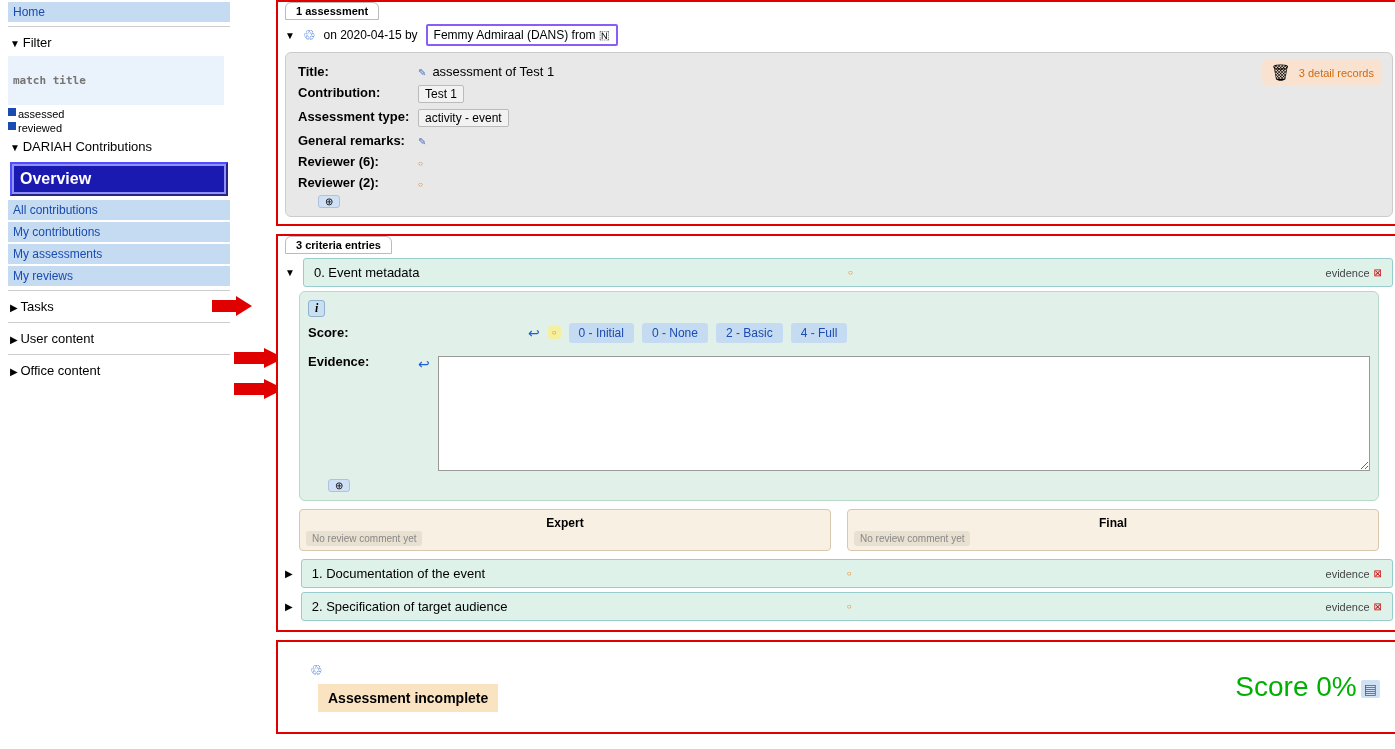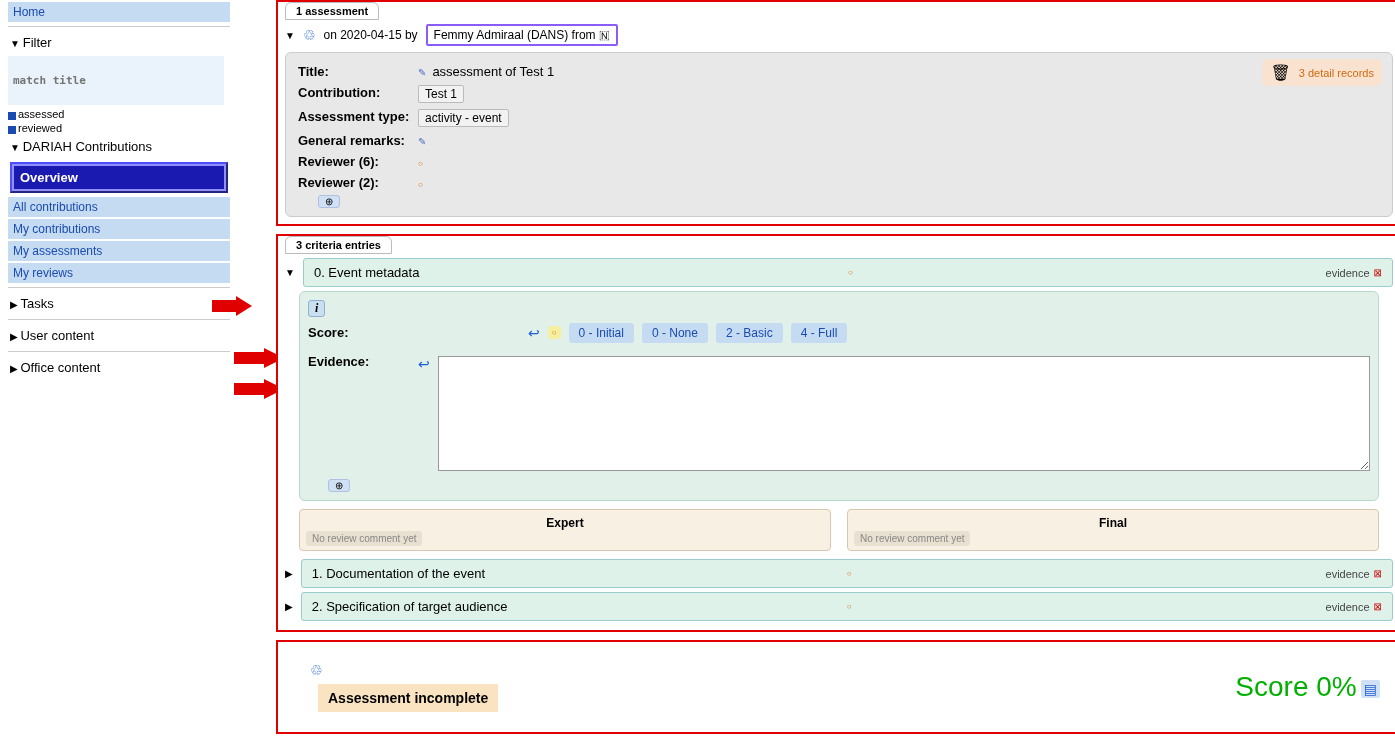--- a/index.html
+++ b/index.html
@@ -3,23 +3,23 @@
 <meta charset="utf-8">
 <style>
 * { box-sizing: border-box; margin: 0; padding: 0; font-family: Arial, Helvetica, sans-serif; }
 body { background: #fff; font-size: 13px; width: 1395px; height: 749px; position: relative; }
 .sidebar { position: absolute; left: 8px; top: 0; width: 222px; }
 .side-link { background: #c5dbf2; color: #1a4bb0; padding: 3px 5px; margin: 2px 0; font-size: 12px; cursor: pointer; }
 .side-section { padding: 4px 2px; font-size: 13px; color: #000; cursor: pointer; }
 .side-section::before { content: "▶ "; font-size: 10px; }
 .side-section.open::before { content: "▼ "; font-size: 10px; }
 .filter-input { width: 216px; background: #eaf2fb; border: none; padding: 18px 5px; font-family: monospace; font-size: 11px; color: #888; margin: 2px 0; font-weight: bold; }
-.check-row { font-size: 11px; color: #000; padding: 1px 0; display: flex; align-items: flex-end; gap: 2px; }
+.check-row { font-size: 11px; color: #000; padding: 1px 0; display: flex; align-items: flex-start; gap: 2px; }
 .check-row .box { width: 8px; height: 8px; background: #1a4bb0; display: inline-block; }
-.overview-btn { background: #1b1ab0; color: #fff; border: 2px outset #4040d0; padding: 6px 8px; margin: 4px 2px; font-size: 13px; font-weight: bold; cursor: pointer; box-shadow: 0 0 0 2px #9090ff inset; }
+.overview-btn { background: #1b1ab0; color: #fff; border: 2px outset #4040d0; padding: 6px 8px; margin: 4px 2px; font-size: 16px; font-weight: bold; cursor: pointer; box-shadow: 0 0 0 2px #9090ff inset; }
 hr.side { border: none; border-top: 1px solid #ccc; margin: 4px 0; }
 
 .main { position: absolute; left: 276px; top: 0; width: 1126px; }
 .red-box { border: 2px solid #e00000; margin-bottom: 8px; padding: 1px; }
 .tab-header { background: #fff; border: 1px solid #bbb; border-radius: 6px 6px 0 0; padding: 2px 10px; font-size: 11px; font-weight: bold; display: inline-block; margin: -1px 0 0 6px; }
 .assessment-head { display: flex; align-items: center; gap: 8px; padding: 4px 6px; font-size: 12px; }
 .caret { cursor: pointer; font-size: 10px; }
 .recycle { color: #2060d0; font-size: 14px; cursor: pointer; }
 .author-chip { border: 2px solid #8b5cf6; padding: 2px 6px; font-size: 12px; background: #fff; border-radius: 2px; }
 .assessment-body { background: #e8e8e8; border: 1px solid #ccc; border-radius: 6px; margin: 2px 6px 6px 6px; padding: 8px 12px; position: relative; }

